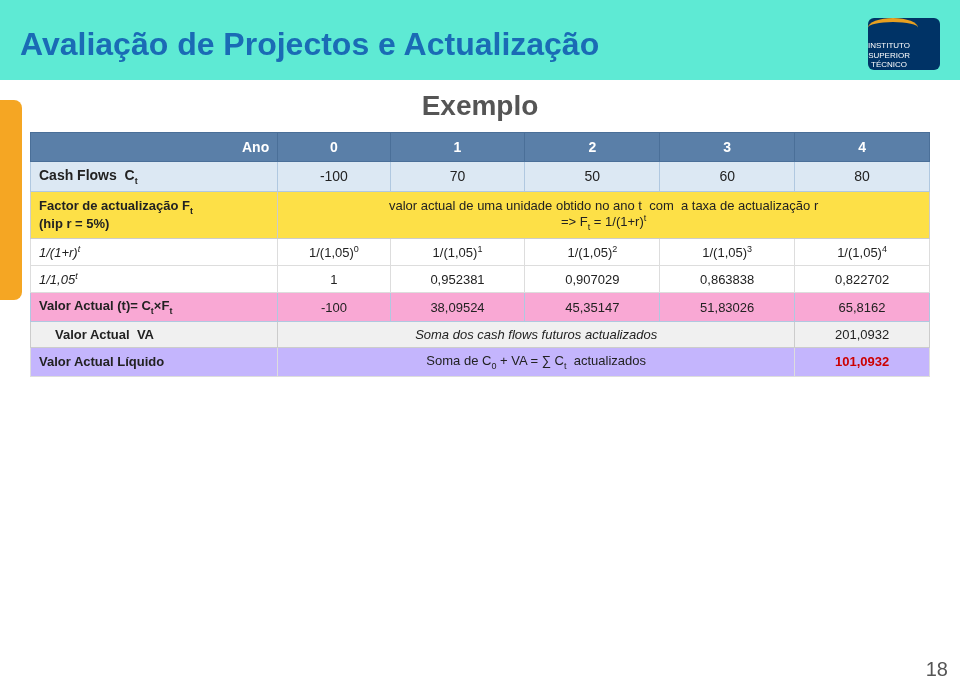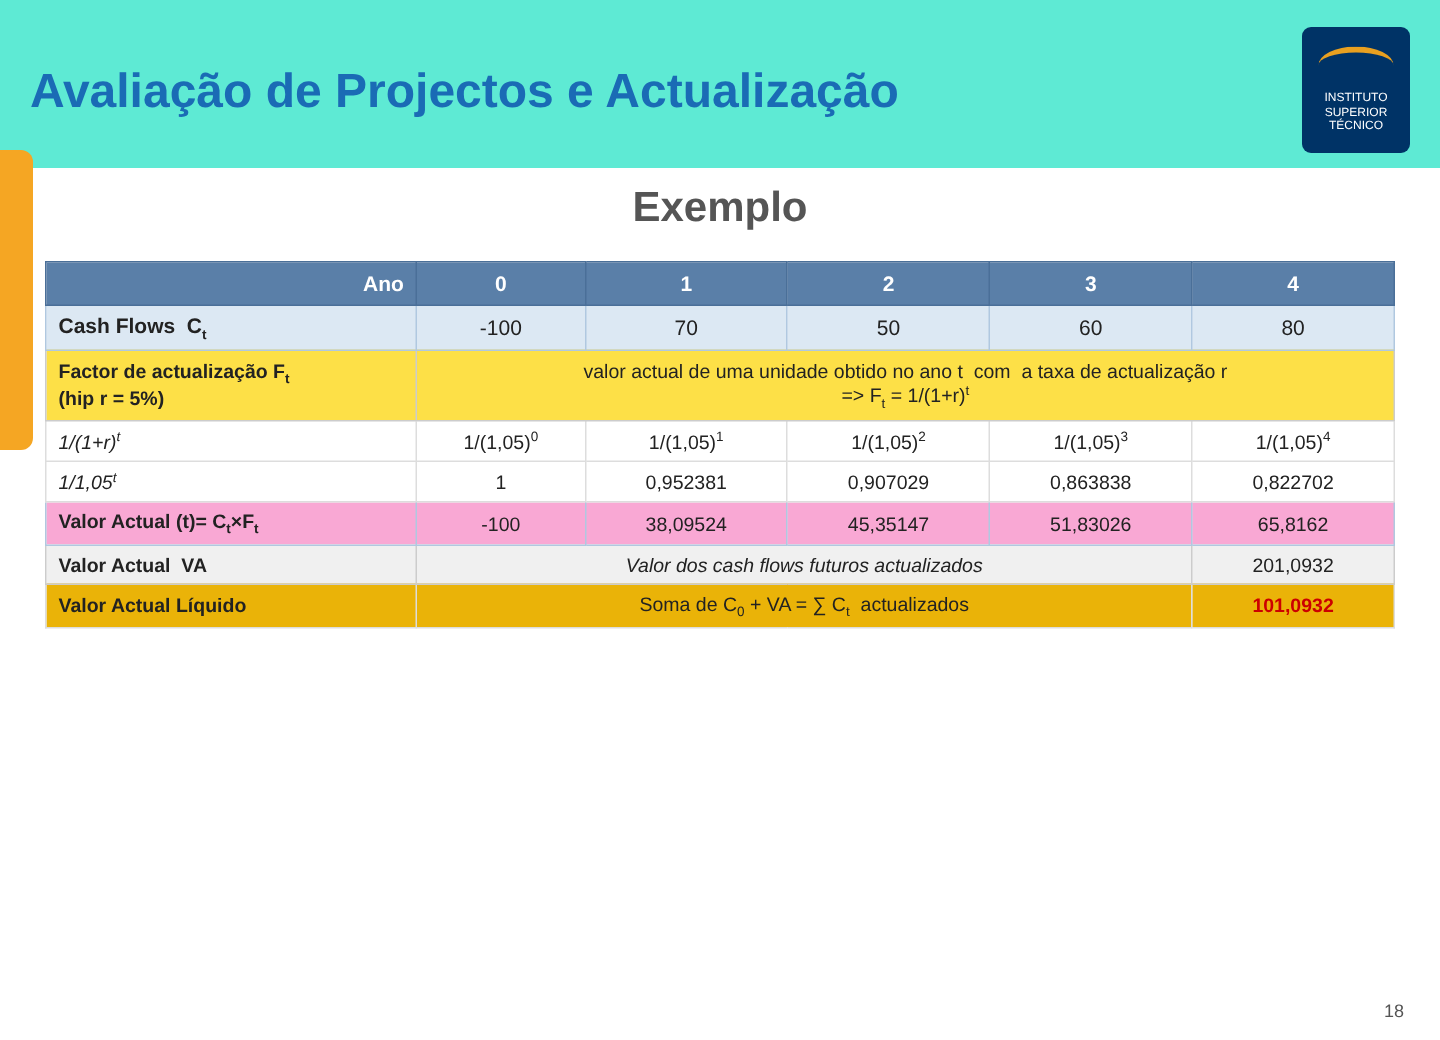--- a/index.html
+++ b/index.html
@@ -21,25 +21,25 @@
       justify-content: space-between;
       border-bottom: none;
     }
     .header-title {
       font-size: 32px;
       font-weight: bold;
       color: #1a6bb5;
     }
     .logo-box {
       width: 72px;
-      height: 84px;
+      height: 52px;
       background: #003366;
       border-radius: 6px;
       display: flex;
-      align-items: center;
+      align-items: flex-start;
       justify-content: center;
       flex-direction: column;
     }
     .logo-box .logo-text {
       color: white;
       font-size: 8px;
       text-align: center;
       line-height: 1.2;
     }
     .logo-arc {
@@ -65,21 +65,21 @@
     .main {
       padding: 10px 30px 10px 30px;
     }
 
     
     .exemplo-heading {
       font-size: 28px;
       font-weight: bold;
       color: #555;
       text-align: center;
-      margin-bottom: 20px;
+      margin-bottom: 10px;
     }
 
     
     .table-wrap {
       width: 100%;
     }
     table {
       width: 100%;
       border-collapse: collapse;
       font-size: 14px;
@@ -167,31 +167,31 @@
     .row-va td {
       background: #f0f0f0;
       padding: 5px 4px;
       border: 1px solid #ccc;
       text-align: center;
       color: #222;
       font-size: 13px;
     }
     .row-va td.left-label {
       text-align: left;
-      padding-left: 8px;
+      padding-left: 24px;
       font-weight: bold;
     }
     .row-va td.span-cell {
       text-align: center;
       font-style: italic;
     }
 
     
     .row-val td {
-      background: #eab308;
+      background: #c4b5fd;
       padding: 5px 20px;
       border: 1px solid #ddd;
       text-align: center;
       color: #222;
       font-size: 13px;
     }
     .row-val td.left-label {
       text-align: left;
       padding-left: 8px;
       font-weight: bold;
@@ -204,22 +204,22 @@
       font-weight: bold;
     }
 
     sup { font-size: 9px; }
     sub { font-size: 9px; }
 
     
     .page-number {
       position: absolute;
       bottom: 12px;
-      right: 24px;
-      font-size: 12px;
+      right: 12px;
+      font-size: 20px;
       color: #555;
     }
   </style>
 </head>
 <body>
 
 <div class="header">
   <span class="header-title">Avaliação de Projectos e Actualização</span>
   <div class="logo-box">
     <div class="logo-arc"></div>
@@ -299,21 +299,21 @@
         <td>45,35147</td>
         <td>51,83026</td>
         <td>65,8162</td>
       </tr>
 
       <tr class="row-va">
         <td class="left-label">
           <strong>Valor Actual &nbsp;VA</strong>
         </td>
         <td class="span-cell" colspan="4" style="font-style:italic;">
-          Valor dos cash flows futuros actualizados
+          Soma dos cash flows futuros actualizados
         </td>
         <td>201,0932</td>
       </tr>
 
       <tr class="row-val">
         <td class="left-label">
           <strong>Valor Actual Líquido</strong>
         </td>
         <td class="span-cell" colspan="4">
           Soma de C<sub>0</sub> + VA = ∑ C<sub>t</sub> &nbsp;actualizados

